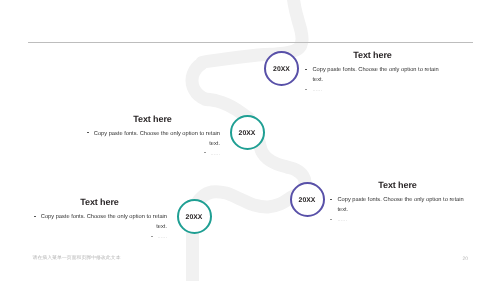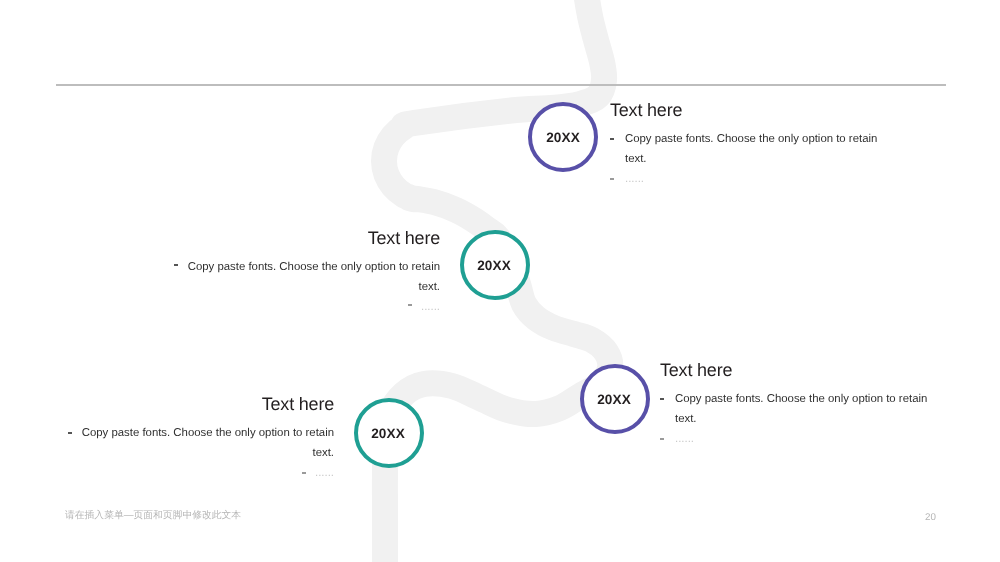--- a/index.html
+++ b/index.html
@@ -11,21 +11,21 @@
   .wave{position:absolute;left:0;top:0;width:500px;height:281px;}
   .divider{position:absolute;left:27.5px;top:41.8px;width:445px;height:1px;background:#bdbdbd;}
   .item{position:absolute;}
   .circle{position:absolute;width:35px;height:35px;border-radius:50%;
           background:#ffffff;box-sizing:border-box;display:flex;align-items:center;
           justify-content:center;}
   .circle span{position:relative;top:0.8px;font-size:6.8px;font-weight:bold;color:#231f20;letter-spacing:0.05px;}
   .c-purple{border:2.3px solid #5850a8;}
   .c-teal{border:2.3px solid #1f9f93;}
   .txt{position:absolute;width:135px;}
-  .title{font-size:9px;font-weight:normal;color:#231f20;letter-spacing:-0.1px;margin-bottom:5px;}
+  .title{font-size:9px;font-weight:bold;color:#231f20;letter-spacing:-0.1px;margin-bottom:5px;text-align:center;}
   .bullets{margin:0;padding:0;list-style:none;}
   .bullets li{font-size:5.7px;color:#2f2f2f;line-height:10px;position:relative;
               padding-left:7.5px;}
   .bullets li .dash{position:absolute;left:0.1px;top:4.4px;width:2.4px;height:1.1px;background:#555;}
   .bullets li.faded{color:#c8c8c8;}
   .bullets li.faded .dash{background:#9a9a9a;}
   .tr{text-align:right;}
   .tr .bullets li{padding-left:0;}
   .tr .bullets li .dash{position:static;display:inline-block;vertical-align:middle;
        width:2.4px;height:1.1px;margin-right:4.6px;margin-bottom:0.5px;}

